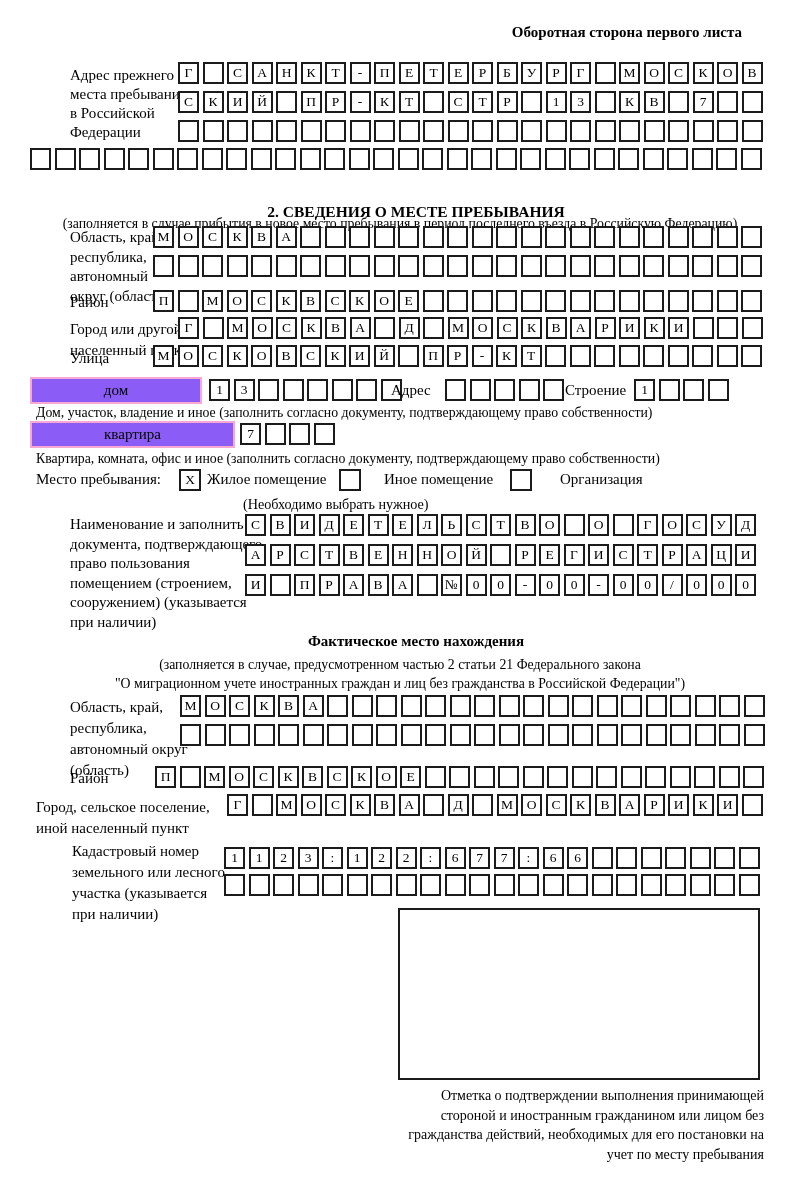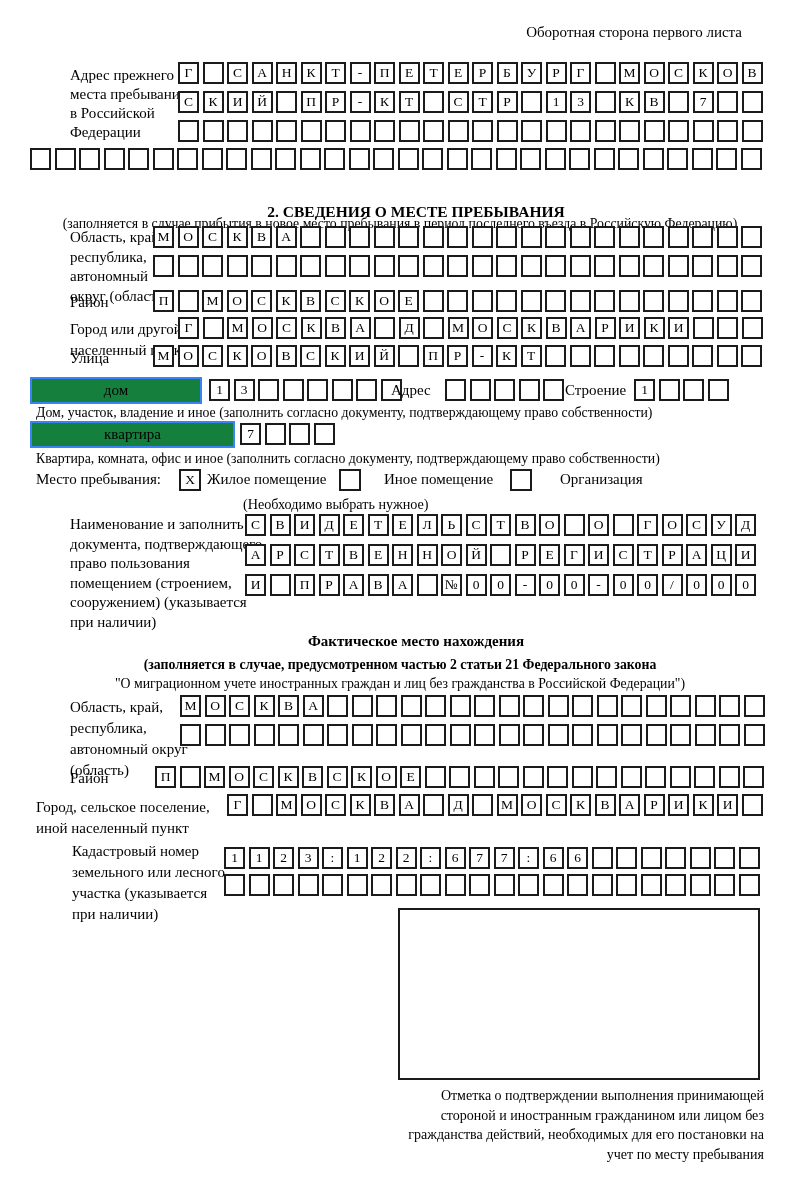--- a/index.html
+++ b/index.html
@@ -10,29 +10,29 @@
   }
   .abs{position:absolute;}
   .lbl{white-space:pre-line;line-height:19.5px;}
   .cellrow{position:absolute;display:flex;gap:3.5px;}
   .cell{
     width:21px;height:22px;box-sizing:border-box;border:2px solid #1b1b1b;
     background:#fff;display:flex;align-items:center;justify-content:center;
     font-size:13.5px;flex:0 0 auto;
   }
   .widebox{
-    position:absolute;box-sizing:border-box;border:2px solid #3b82f6;height:27px;
-    display:flex;align-items:center;justify-content:center;font-size:15px;background:#15803d;
+    position:absolute;box-sizing:border-box;border:2px solid #f9a8d4;height:27px;
+    display:flex;align-items:center;justify-content:center;font-size:15px;background:#8b5cf6;
   }
   .center{left:0;width:800px;text-align:center;}
   .bold{font-weight:bold;padding-left:16px;}
   .note{font-size:13.8px;}
   .chk{width:22px;height:22px;}
   
-  #title{top:24px;right:58px;}
+  #title{top:24px;right:58px;font-weight:bold;}
   #lbl-prev{left:70px;top:66px;line-height:19px;}
   #row-a1{left:178px;top:62px;}
   #row-a2{left:178px;top:91px;}
   #row-a3{left:178px;top:120px;}
   #row-a4{left:30px;top:148px;}
   #note-prev{top:175px;margin-top:41px;}
   #hdr-s2{top:203px;font-size:15.5px;}
   #lbl-obl1{left:70px;top:228px;}
   #row-o1a{left:153px;top:226px;}
   #row-o1b{left:153px;top:255px;}
@@ -58,21 +58,21 @@
   #chk-inoe{left:339px;top:469px;}
   #lbl-inoe{left:376px;top:471px;margin-left:8px;}
   #chk-org{left:510px;top:469px;}
   #lbl-org{left:560px;top:471px;}
   #note-vybor{left:243px;top:496px;font-size:14.2px;}
   #lbl-doc{left:70px;top:515px;}
   #row-doc1{left:245px;top:514px;}
   #row-doc2{left:245px;top:544px;}
   #row-doc3{left:245px;top:574px;}
   #hdr-fact{top:633px;}
-  #note-f1{top:657px;font-weight:bold;}
+  #note-f1{top:657px;}
   #note-f2{top:676px;}
   #lbl-obl2{left:70px;top:697px;line-height:21px;}
   #row-fo1{left:180px;top:695px;}
   #row-fo2{left:180px;top:724px;}
   #lbl-raj2{left:70px;top:770px;}
   #row-raj2{left:155px;top:766px;}
   #lbl-gor2{left:36px;top:797px;line-height:21px;}
   #row-gor2{left:227px;top:794px;}
   #lbl-kad{left:36px;top:841px;line-height:21px;margin-left:36px;}
   #row-kad1{left:224px;top:847px;}

